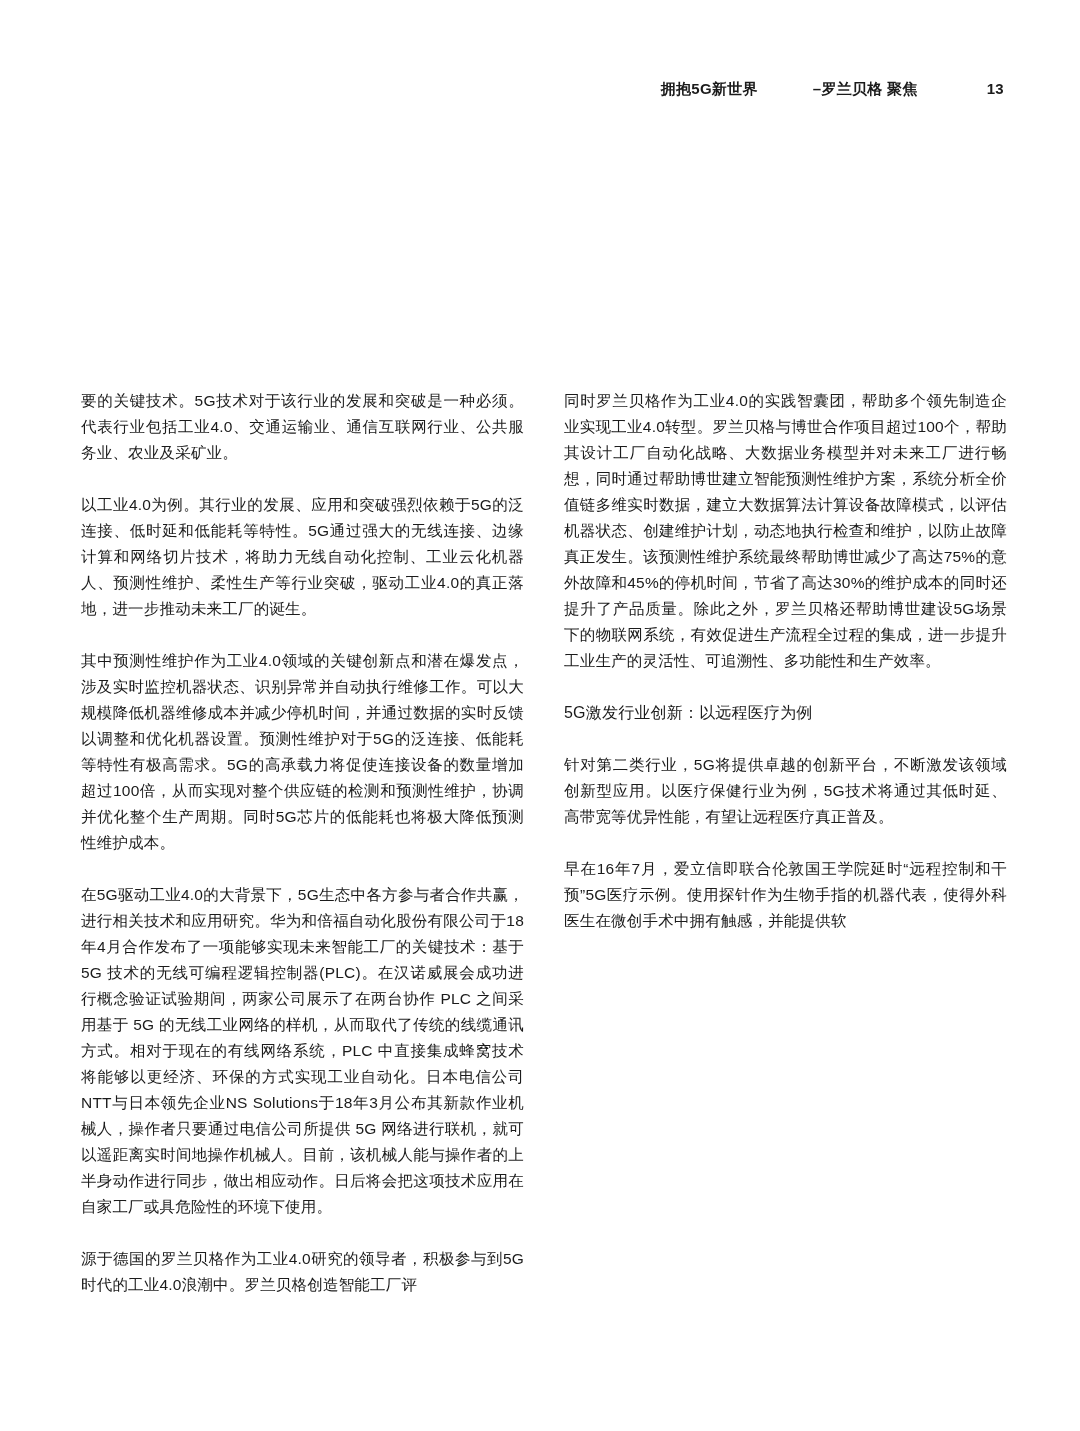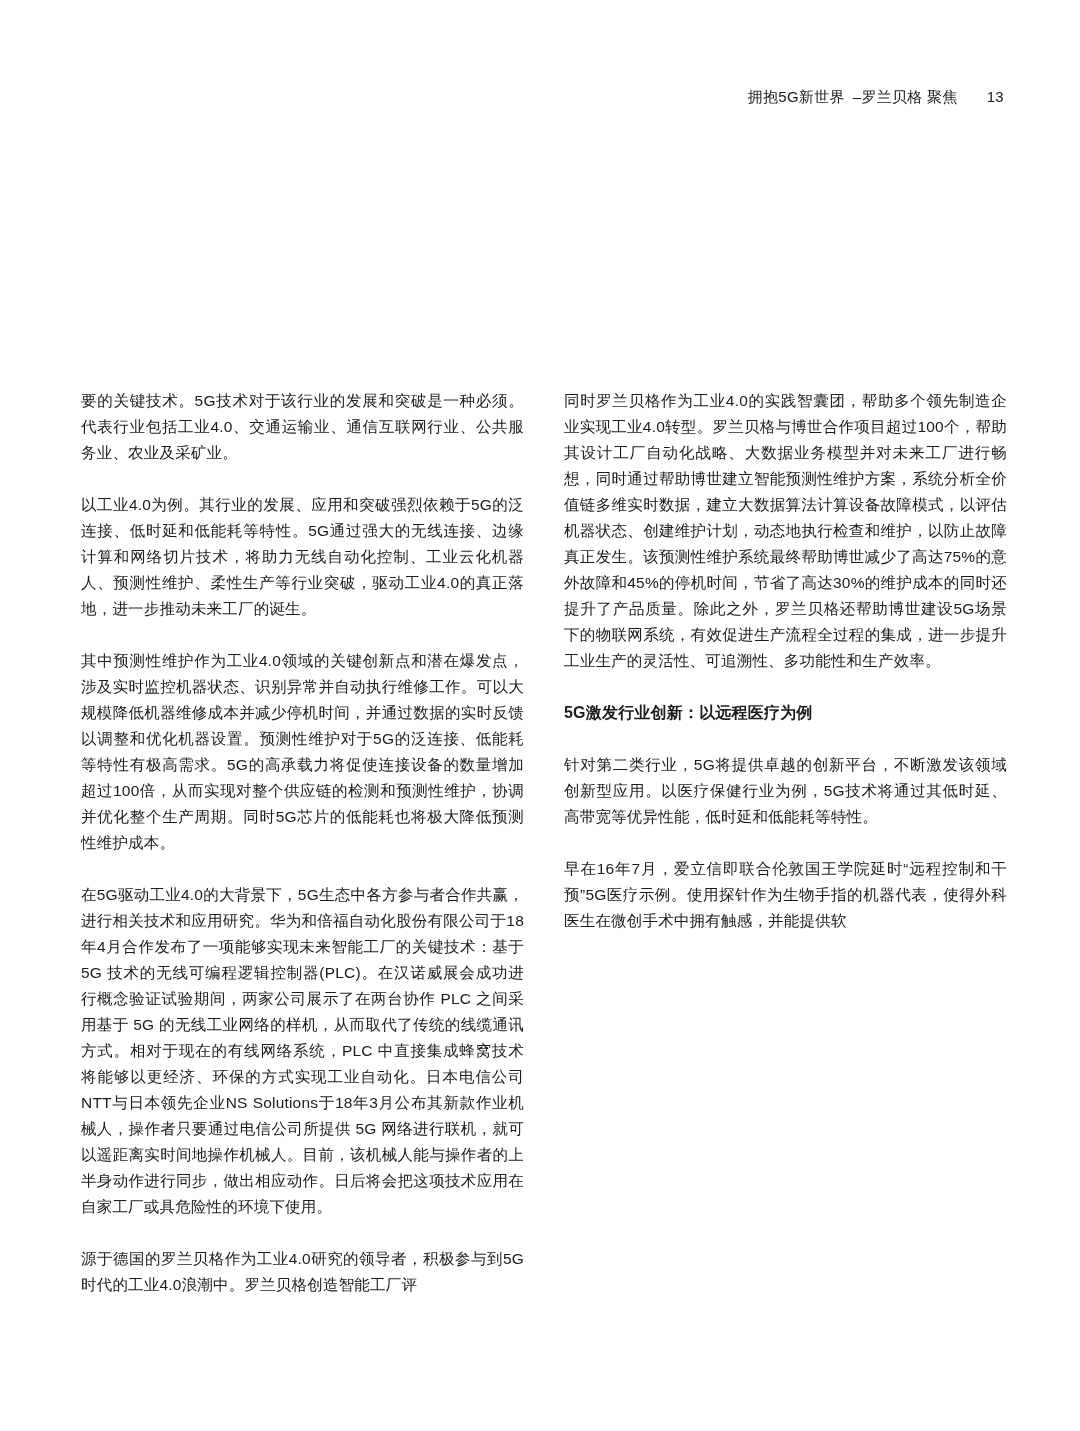--- a/index.html
+++ b/index.html
@@ -12,46 +12,47 @@
     font-family: "Liberation Sans", "DejaVu Sans", sans-serif;
     color: #1b1b1b;
   }
   .page-header {
     position: absolute;
     top: 80px;
     right: 76px;
     display: flex;
     align-items: baseline;
     font-size: 15px;
-    font-weight: normal;
+    font-weight: bold;
     letter-spacing: 0.3px;
     white-space: nowrap;
+    gap: 47px;
   }
-  .page-header .sep { margin: 8px 4px 0 8px; }
-  .page-header .page-num { margin-left: 25px; }
+  .page-header .sep { margin: 0 4px 0 8px; }
+  .page-header .page-num { margin-left: 18px; }
   .columns {
     position: absolute;
     top: 388px;
     left: 81px;
     width: 926px;
     display: flex;
     gap: 40px;
   }
   .col {
     width: 443px;
     font-size: 15.5px;
     line-height: 26px;
     text-align: justify;
     letter-spacing: 0.2px;
   }
   .col p { margin-bottom: 26px; }
   .col p:last-child { margin-bottom: 0; }
   h2.section-heading {
     font-size: 16px;
-    font-weight: bold;
+    font-weight: normal;
     line-height: 26px;
     margin: 4px 0 26px 0;
     text-align: left;
   }
 </style>
 </head>
 <body>
 
 <div class="page">
 
@@ -67,19 +68,19 @@
       <p>要的关键技术。5G技术对于该行业的发展和突破是一种必须。代表行业包括工业4.0、交通运输业、通信互联网行业、公共服务业、农业及采矿业。</p>
       <p>以工业4.0为例。其行业的发展、应用和突破强烈依赖于5G的泛连接、低时延和低能耗等特性。5G通过强大的无线连接、边缘计算和网络切片技术，将助力无线自动化控制、工业云化机器人、预测性维护、柔性生产等行业突破，驱动工业4.0的真正落地，进一步推动未来工厂的诞生。</p>
       <p>其中预测性维护作为工业4.0领域的关键创新点和潜在爆发点，涉及实时监控机器状态、识别异常并自动执行维修工作。可以大规模降低机器维修成本并减少停机时间，并通过数据的实时反馈以调整和优化机器设置。预测性维护对于5G的泛连接、低能耗等特性有极高需求。5G的高承载力将促使连接设备的数量增加超过100倍，从而实现对整个供应链的检测和预测性维护，协调并优化整个生产周期。同时5G芯片的低能耗也将极大降低预测性维护成本。</p>
       <p>在5G驱动工业4.0的大背景下，5G生态中各方参与者合作共赢，进行相关技术和应用研究。华为和倍福自动化股份有限公司于18年4月合作发布了一项能够实现未来智能工厂的关键技术：基于 5G 技术的无线可编程逻辑控制器(PLC)。在汉诺威展会成功进行概念验证试验期间，两家公司展示了在两台协作 PLC 之间采用基于 5G 的无线工业网络的样机，从而取代了传统的线缆通讯方式。相对于现在的有线网络系统，PLC 中直接集成蜂窝技术将能够以更经济、环保的方式实现工业自动化。日本电信公司NTT与日本领先企业NS Solutions于18年3月公布其新款作业机械人，操作者只要通过电信公司所提供 5G 网络进行联机，就可以遥距离实时间地操作机械人。目前，该机械人能与操作者的上半身动作进行同步，做出相应动作。日后将会把这项技术应用在自家工厂或具危险性的环境下使用。</p>
       <p>源于德国的罗兰贝格作为工业4.0研究的领导者，积极参与到5G时代的工业4.0浪潮中。罗兰贝格创造智能工厂评</p>
     </section>
 
     <section class="col">
       <p>同时罗兰贝格作为工业4.0的实践智囊团，帮助多个领先制造企业实现工业4.0转型。罗兰贝格与博世合作项目超过100个，帮助其设计工厂自动化战略、大数据业务模型并对未来工厂进行畅想，同时通过帮助博世建立智能预测性维护方案，系统分析全价值链多维实时数据，建立大数据算法计算设备故障模式，以评估机器状态、创建维护计划，动态地执行检查和维护，以防止故障真正发生。该预测性维护系统最终帮助博世减少了高达75%的意外故障和45%的停机时间，节省了高达30%的维护成本的同时还提升了产品质量。除此之外，罗兰贝格还帮助博世建设5G场景下的物联网系统，有效促进生产流程全过程的集成，进一步提升工业生产的灵活性、可追溯性、多功能性和生产效率。</p>
       <h2 class="section-heading">5G激发行业创新：以远程医疗为例</h2>
-      <p>针对第二类行业，5G将提供卓越的创新平台，不断激发该领域创新型应用。以医疗保健行业为例，5G技术将通过其低时延、高带宽等优异性能，低时延和低能耗等特性。</p>
+      <p>针对第二类行业，5G将提供卓越的创新平台，不断激发该领域创新型应用。以医疗保健行业为例，5G技术将通过其低时延、高带宽等优异性能，有望让远程医疗真正普及。</p>
       <p>早在16年7月，爱立信即联合伦敦国王学院延时“远程控制和干预”5G医疗示例。使用探针作为生物手指的机器代表，使得外科医生在微创手术中拥有触感，并能提供软</p>
     </section>
 
   </main>
 
 </div>
 
 </body></html>

